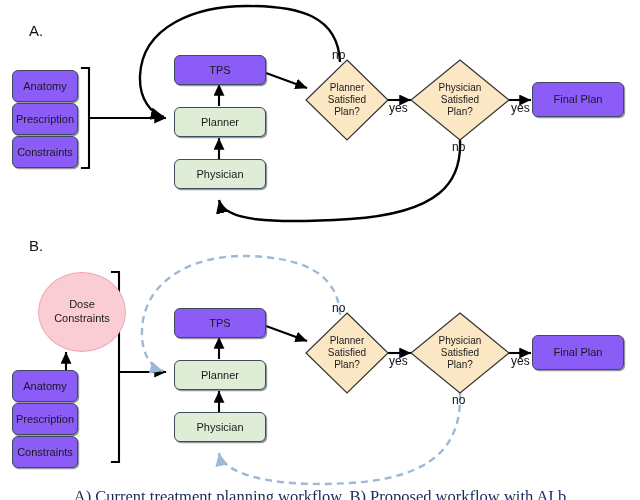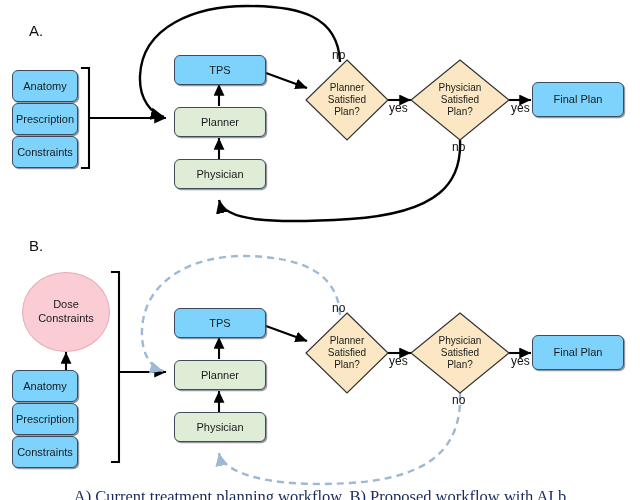--- a/index.html
+++ b/index.html
@@ -2,21 +2,21 @@
 <html><head>
 <meta charset="utf-8">
 <style>
   html,body{margin:0;padding:0;background:#ffffff;}
   body{width:640px;height:500px;overflow:hidden;font-family:"Liberation Sans",sans-serif;}
   #root{position:relative;width:640px;height:500px;background:#fff;}
   .panel-label{position:absolute;font-size:15px;color:#111;font-family:"Liberation Sans",sans-serif;}
   .node{position:absolute;box-sizing:border-box;display:flex;align-items:center;justify-content:center;
         text-align:center;font-size:11px;color:#1a1a1a;border:1.2px solid #3d4b5c;border-radius:6px;
         line-height:1.15;box-shadow:1.2px 1.2px 0 rgba(60,70,85,.55);}
-  .node.blue{background:#7dd3fc;}
+  .node.blue{background:#8b5cf6;}
   .node.green{background:#dfecd6;}
   .ellipse{position:absolute;box-sizing:border-box;display:flex;align-items:center;justify-content:center;
         text-align:center;font-size:11px;color:#1a1a1a;border:1.2px solid #e8aab4;border-radius:50%;
         background:#facdd4;line-height:1.25;}
   .diamond-label{position:absolute;display:flex;align-items:center;justify-content:center;text-align:center;
         font-size:10px;color:#1a1a1a;line-height:1.2;pointer-events:none;}
   .edge-label{position:absolute;font-size:12px;color:#111;font-family:"Liberation Sans",sans-serif;}
   .caption{position:absolute;left:0;width:640px;text-align:center;font-family:"Liberation Serif",serif;
         font-size:16.5px;color:#1b2a5a;white-space:nowrap;}
   svg.layer{position:absolute;left:0;top:0;width:640px;height:500px;overflow:visible;}
@@ -127,21 +127,21 @@
   <div class="edge-label" style="left:389px;top:101px;">yes</div>
   <div class="edge-label" style="left:452px;top:140px;">no</div>
   <div class="edge-label" style="left:511px;top:101px;">yes</div>
 
   <div class="node blue" style="left:532px;top:82px;width:92px;height:35px;">
     <span>Final Plan</span>
   </div>
 
   <div class="panel-label" style="left:29px;top:237px;">B.</div>
 
-  <div class="ellipse" style="left:22px;top:272px;width:88px;height:80px;flex-direction:column;">
+  <div class="ellipse" style="left:38px;top:272px;width:88px;height:80px;flex-direction:column;">
     <span>Dose</span>
     <span>Constraints</span>
   </div>
 
   <div class="node blue" style="left:12px;top:370px;width:66px;height:32px;">
     <span>Anatomy</span>
   </div>
   <div class="node blue" style="left:12px;top:403px;width:66px;height:32px;">
     <span>Prescription</span>
   </div>

